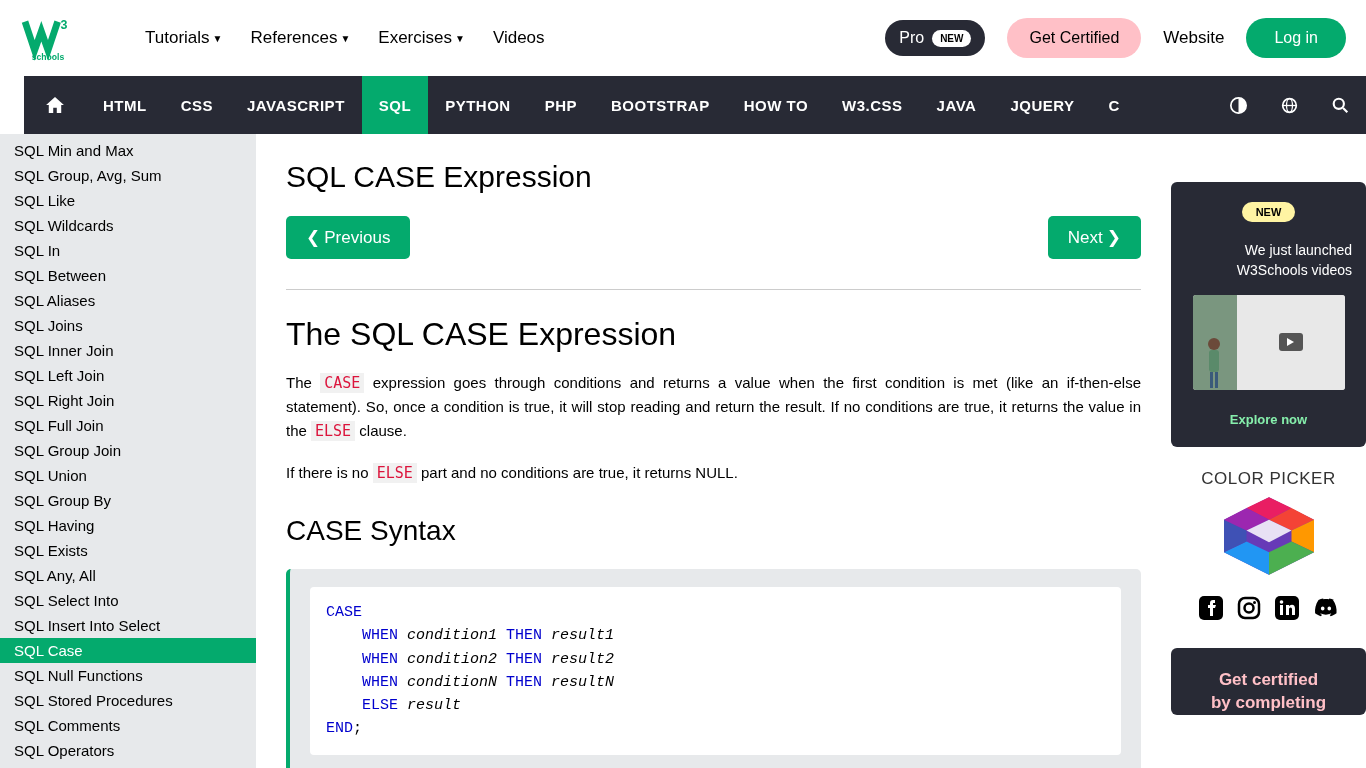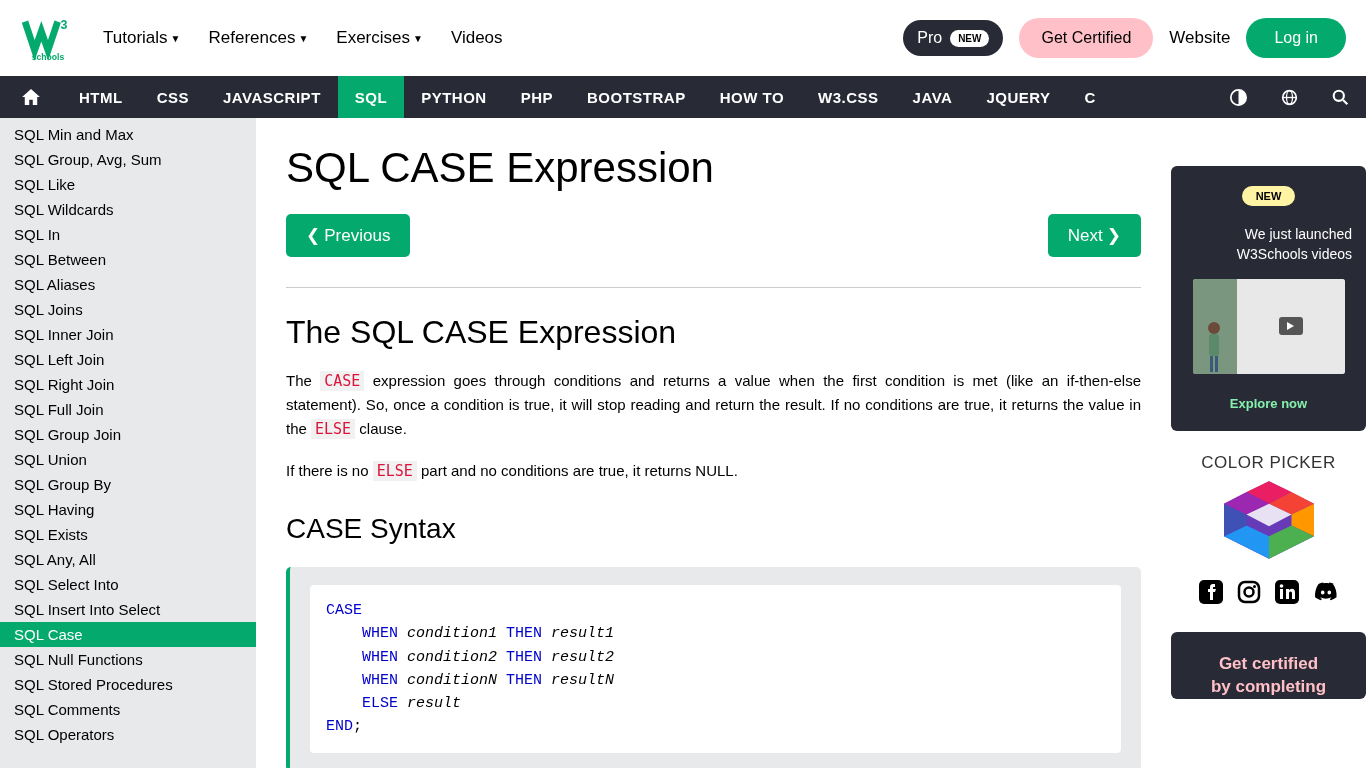--- a/index.html
+++ b/index.html
@@ -2,49 +2,49 @@
 <html><head>
 <meta charset="utf-8">
 <style>
 * { margin: 0; padding: 0; box-sizing: border-box; }
 body { font-family: Verdana, sans-serif; font-size: 15px; background: #fff; width: 1366px; height: 768px; overflow: hidden; }
 
 
 .top-header { height: 76px; display: flex; align-items: center; padding: 0 20px; background: #fff; }
 .logo { color: #04aa6d; font-weight: bold; margin-right: 25px; }
 .logo svg { display: block; }
-.top-menu { display: flex; align-items: center; gap: 28px; flex: 1; }
+.top-menu { display: flex; align-items: center; gap: 28px; flex: 1; margin-left: 42px; }
 .top-menu-item { font-size: 17px; color: #000; cursor: pointer; display: flex; align-items: center; gap: 3px; font-family: 'Segoe UI', Arial, sans-serif; }
 .caret-down { font-size: 10px; }
-.top-right { display: flex; align-items: center; gap: 16px; }
+.top-right { display: flex; align-items: center; gap: 22px; }
 .pro-btn { background: #282a35; color: #fff; border-radius: 25px; padding: 9px 14px; font-size: 16px; display: flex; align-items: center; gap: 8px; cursor: pointer; font-family: 'Segoe UI', Arial, sans-serif; font-weight: 500; }
 .pro-badge { background: #fff; color: #000; font-size: 10px; font-weight: bold; padding: 3px 8px; border-radius: 12px; }
 .cert-btn { background: #ffc0c7; color: #000; border-radius: 25px; padding: 11px 22px; font-size: 16px; cursor: pointer; font-family: 'Segoe UI', Arial, sans-serif; font-weight: 500; }
 .website-link { font-size: 17px; color: #000; cursor: pointer; font-family: 'Segoe UI', Arial, sans-serif; }
 .login-btn { background: #04aa6d; color: #fff; border-radius: 25px; padding: 11px 28px; font-size: 16px; cursor: pointer; font-family: 'Segoe UI', Arial, sans-serif; font-weight: 500; }
 
 
-.top-nav { background: #282a35; height: 42px; display: flex; align-items: center; }
+.top-nav { background: #282a35; height: 58px; display: flex; align-items: center; margin-left: 24px; }
 .home-icon { color: #fff; padding: 0 22px; font-size: 18px; cursor: pointer; height: 100%; display: flex; align-items: center; }
 .top-nav-item { color: #fff; font-size: 15px; font-weight: bold; padding: 0 17px; cursor: pointer; height: 100%; display: flex; align-items: center; font-family: 'Segoe UI', Arial, sans-serif; letter-spacing: 0.5px; }
 .top-nav-item.active { background: #04aa6d; }
 .nav-right-icons { margin-left: auto; display: flex; align-items: center; height: 100%; }
 .nav-icon-btn { color: #fff; padding: 0 17px; font-size: 18px; cursor: pointer; height: 100%; display: flex; align-items: center; }
 
 
 .main-layout { display: flex; height: calc(768px - 76px - 42px); }
 
 
 .sidebar { width: 256px; background: #e7e9eb; overflow-y: hidden; padding-top: 4px; }
 .sidebar-item { padding: 4px 14px; font-size: 15px; color: #000; cursor: pointer; font-family: 'Segoe UI', Arial, sans-serif; }
 .sidebar-item.active { background: #04aa6d; color: #fff; }
 
 
 .content { flex: 1; padding: 18px 30px; overflow-y: hidden; position: relative; }
-.page-title { font-size: 42px; font-family: 'Segoe UI', Arial, sans-serif; font-weight: 400; color: #000; margin-bottom: 22px; margin-top: 8px; }
+.page-title { font-size: 30px; font-family: 'Segoe UI', Arial, sans-serif; font-weight: 400; color: #000; margin-bottom: 22px; margin-top: 8px; }
 .nav-buttons { display: flex; justify-content: space-between; margin-bottom: 30px; }
 .nav-btn { background: #04aa6d; color: #fff; padding: 11px 20px; border-radius: 5px; font-size: 17px; cursor: pointer; font-family: 'Segoe UI', Arial, sans-serif; display: flex; align-items: center; gap: 4px; }
 .divider { border: 0; border-top: 1px solid #ccc; margin-bottom: 26px; }
 .section-heading { font-size: 32px; font-family: 'Segoe UI', Arial, sans-serif; font-weight: 400; margin-bottom: 18px; }
 .body-text { font-size: 15px; line-height: 1.55; margin-bottom: 18px; font-family: Verdana, sans-serif; text-align: justify; }
 .code-inline { background: #f1f1f1; font-family: Consolas, monospace; color: crimson; padding: 1px 4px; font-size: 15px; }
 .syntax-heading { font-size: 28px; font-family: 'Segoe UI', Arial, sans-serif; font-weight: 400; margin-bottom: 22px; margin-top: 30px; }
 .code-block { background: #e7e9eb; border-left: 4px solid #04aa6d; padding: 18px 20px; border-radius: 5px; }
 .code-inner { background: #fff; padding: 14px 16px; border-radius: 4px; }
 .code-inner pre { font-family: Consolas, 'Courier New', monospace; font-size: 15px; line-height: 1.55; }

